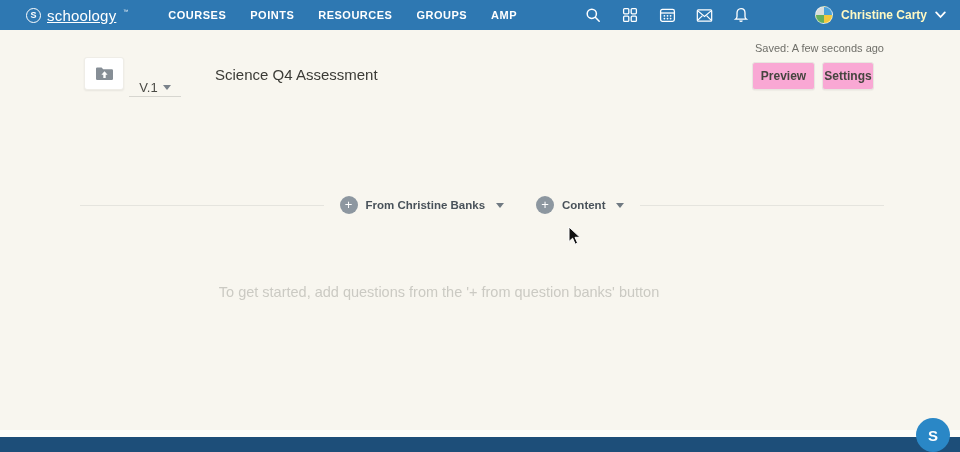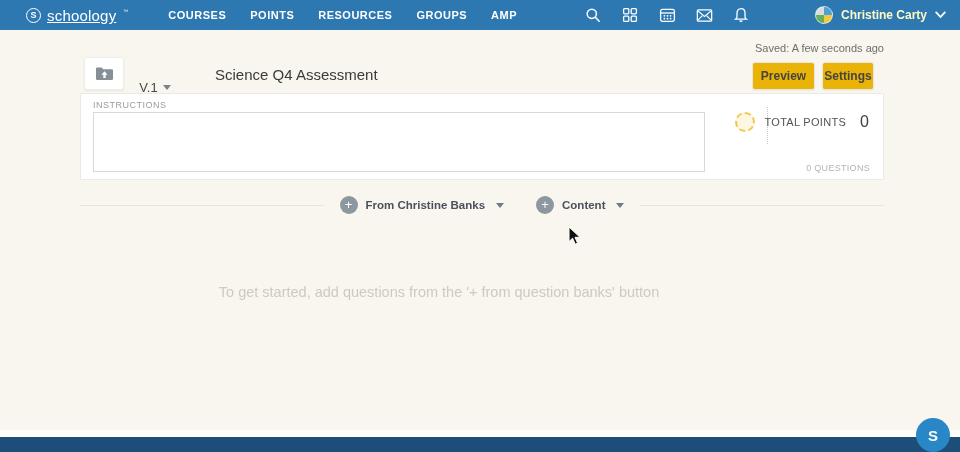--- a/index.html
+++ b/index.html
@@ -32,21 +32,21 @@
   
   .folder-btn { position:absolute; left:84px; top:57px; width:40px; height:33px; background:#fff;
                 border:1px solid #efede7; border-radius:3px; box-shadow:0 1px 2px rgba(0,0,0,.07);
                 display:flex; align-items:center; justify-content:center; cursor:pointer; }
   .version { position:absolute; left:129px; top:80px; width:52px; text-align:center;
              border-bottom:1px solid #d7d6d0; padding-bottom:1px; font-size:13px; color:#4a4a45; cursor:pointer; }
   .caret { display:inline-block; width:0; height:0; border-left:4px solid transparent;
            border-right:4px solid transparent; border-top:5px solid #7a828a; margin-left:5px; }
   .version .caret { position:relative; top:-2px; }
   .title { position:absolute; left:202px; top:66px; font-size:15px; font-weight:400; color:#3b3b36;margin-left:13px; }
-  .tb-btn { position:absolute; top:62px; height:28px; background:#eab308; border:1px solid #e8e6e0;
+  .tb-btn { position:absolute; top:62px; height:28px; background:#f9a8d4; border:1px solid #e8e6e0;
             border-radius:3px; font-family:"Liberation Sans",sans-serif; font-size:12px; font-weight:700;
             color:#45453f; box-shadow:0 1px 1px rgba(0,0,0,.04); cursor:pointer; }
   .btn-preview { left:752px; width:63px; }
   .btn-settings { left:822px; width:52px; }
 
   
   .card { position:absolute; left:80px; top:93px; width:804px; height:87px; background:#fff;
           border:1px solid #eceae4; }
   .instructions-label { position:absolute; left:12px; top:6px; font-size:9px; letter-spacing:.5px; color:#9c9c96; }
   .instructions-input { position:absolute; left:12px; top:18px; width:612px; height:60px;
@@ -162,31 +162,20 @@
       <path d="M9.5 5.2 L12.6 8.8 H10.7 V12 H8.3 V8.8 H6.4 Z" fill="#fff"></path>
     </svg>
   </button>
   <div class="version">
     <span>V.1</span><span class="caret"></span>
   </div>
   <h1 class="title">Science Q4 Assessment</h1>
   <button class="tb-btn btn-preview">Preview</button>
   <button class="tb-btn btn-settings">Settings</button>
 
-  <section class="card">
-    <label class="instructions-label">INSTRUCTIONS</label>
-    <textarea class="instructions-input" style=""></textarea>
-    <span class="dotted-circle"></span>
-    <span class="dotted-divider"></span>
-    <div class="points-row">
-      <span class="points-label">TOTAL POINTS</span>
-      <span class="points-value">0</span>
-    </div>
-    <div class="questions-count">0 QUESTIONS</div>
-  </section>
 
   <div class="add-row">
     <span class="rule"></span>
     <button class="add-btn">
       <span class="plus-circle">+</span>
       <span>From Christine Banks</span>
       <span class="caret-sm"></span>
     </button>
     <button class="add-btn">
       <span class="plus-circle">+</span>

